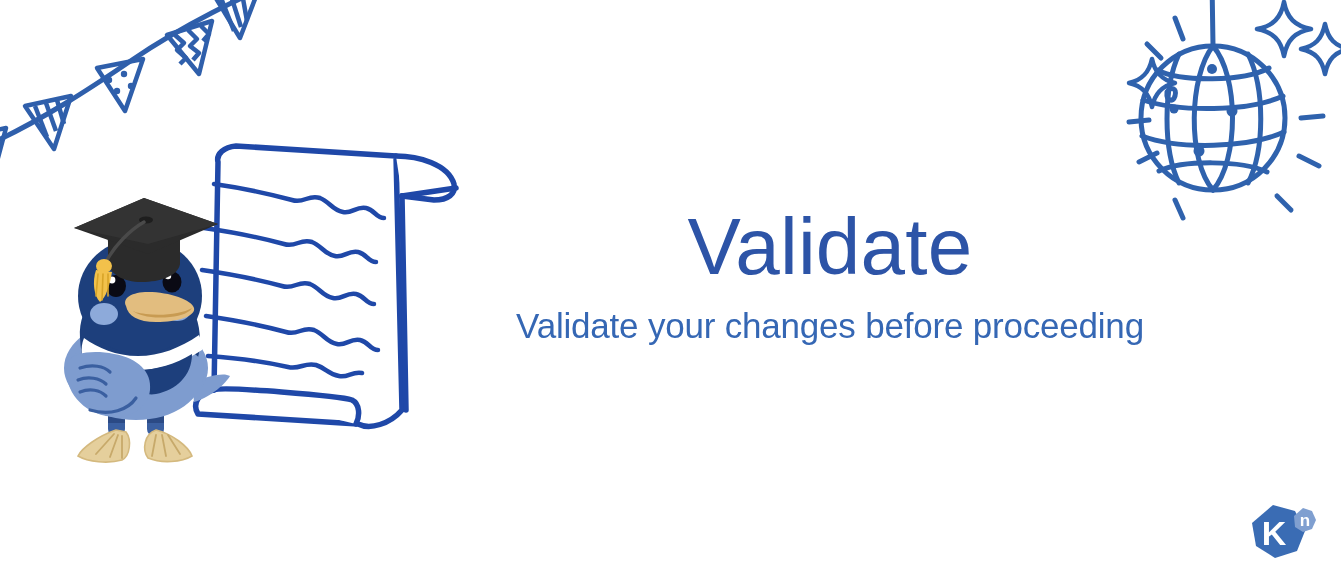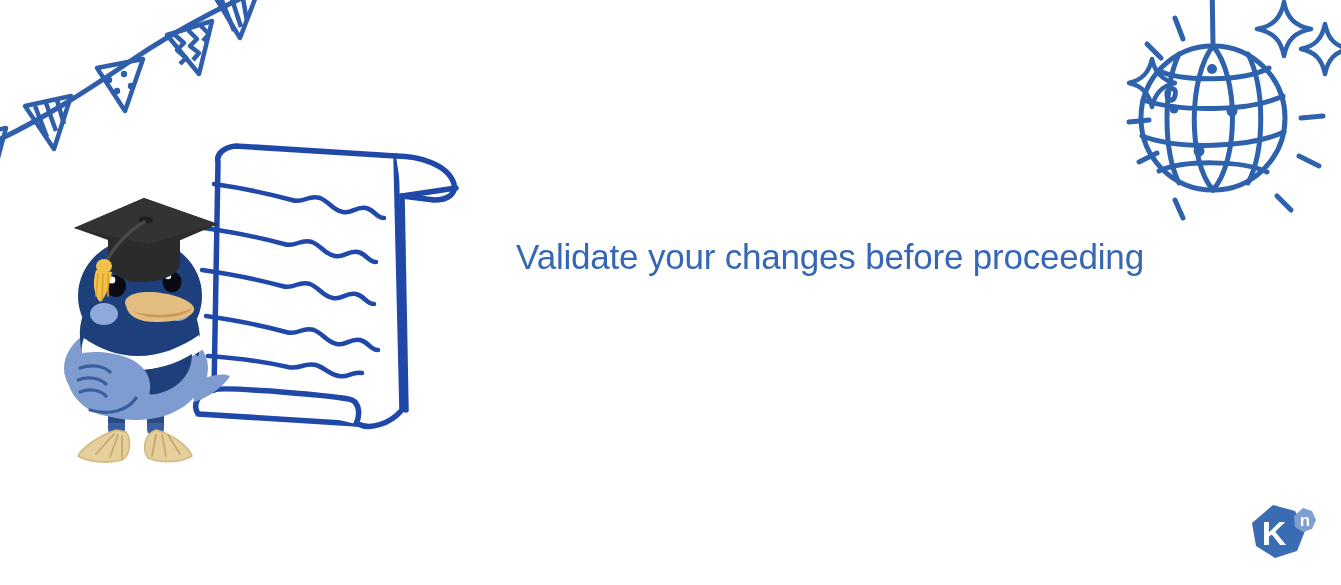--- a/index.html
+++ b/index.html
@@ -41,21 +41,21 @@
   #page-title {
     font-family: "Liberation Sans", sans-serif;
     font-size: 80px;
     font-weight: 400;
     line-height: 1.05;
     letter-spacing: 0.2px;
     color: #2d54a7;
     white-space: nowrap;
   }
   #page-subtitle {
-    margin-top: 32px;
+    margin-top: 17px;
     font-family: "Liberation Sans", sans-serif;
     font-size: 35px;
     font-weight: 400;
     line-height: 1.15;
     letter-spacing: -0.2px;
     color: #3567b4;
     white-space: nowrap;
   }
 
   
@@ -251,20 +251,21 @@
     <ellipse cx="52" cy="80" rx="8" ry="7" fill="#f2c14b"></ellipse>
     <path d="M 44 84 C 40 96 42 110 48 116 C 54 112 58 98 60 86 Z" fill="#f2c14b"></path>
     <g fill="none" stroke="#d8a428" stroke-width="1.6" stroke-linecap="round">
       <path d="M 46 88 L 44 110"></path>
       <path d="M 51 88 L 50 114"></path>
       <path d="M 56 88 L 56 110"></path>
     </g>
   </svg>
 
   <div id="text-block">
+    <div id="page-title">Validate</div>
     <div id="page-subtitle">Validate your changes before proceeding</div>
   </div>
 
   <svg id="logo" class="deco" viewBox="0 0 72 62">
 
     <polygon points="26,2 48,8 58,28 50,48 28,55 9,43 5,20" fill="#3a6cb4"></polygon>
     <text class="k-letter" x="27" y="42" text-anchor="middle">K</text>
 
     <polygon points="56,5 65,8 69,17 65,26 56,29 48,24 47,13" fill="#7f9fd0"></polygon>
     <text class="n-letter" x="58" y="23" text-anchor="middle">n</text>

